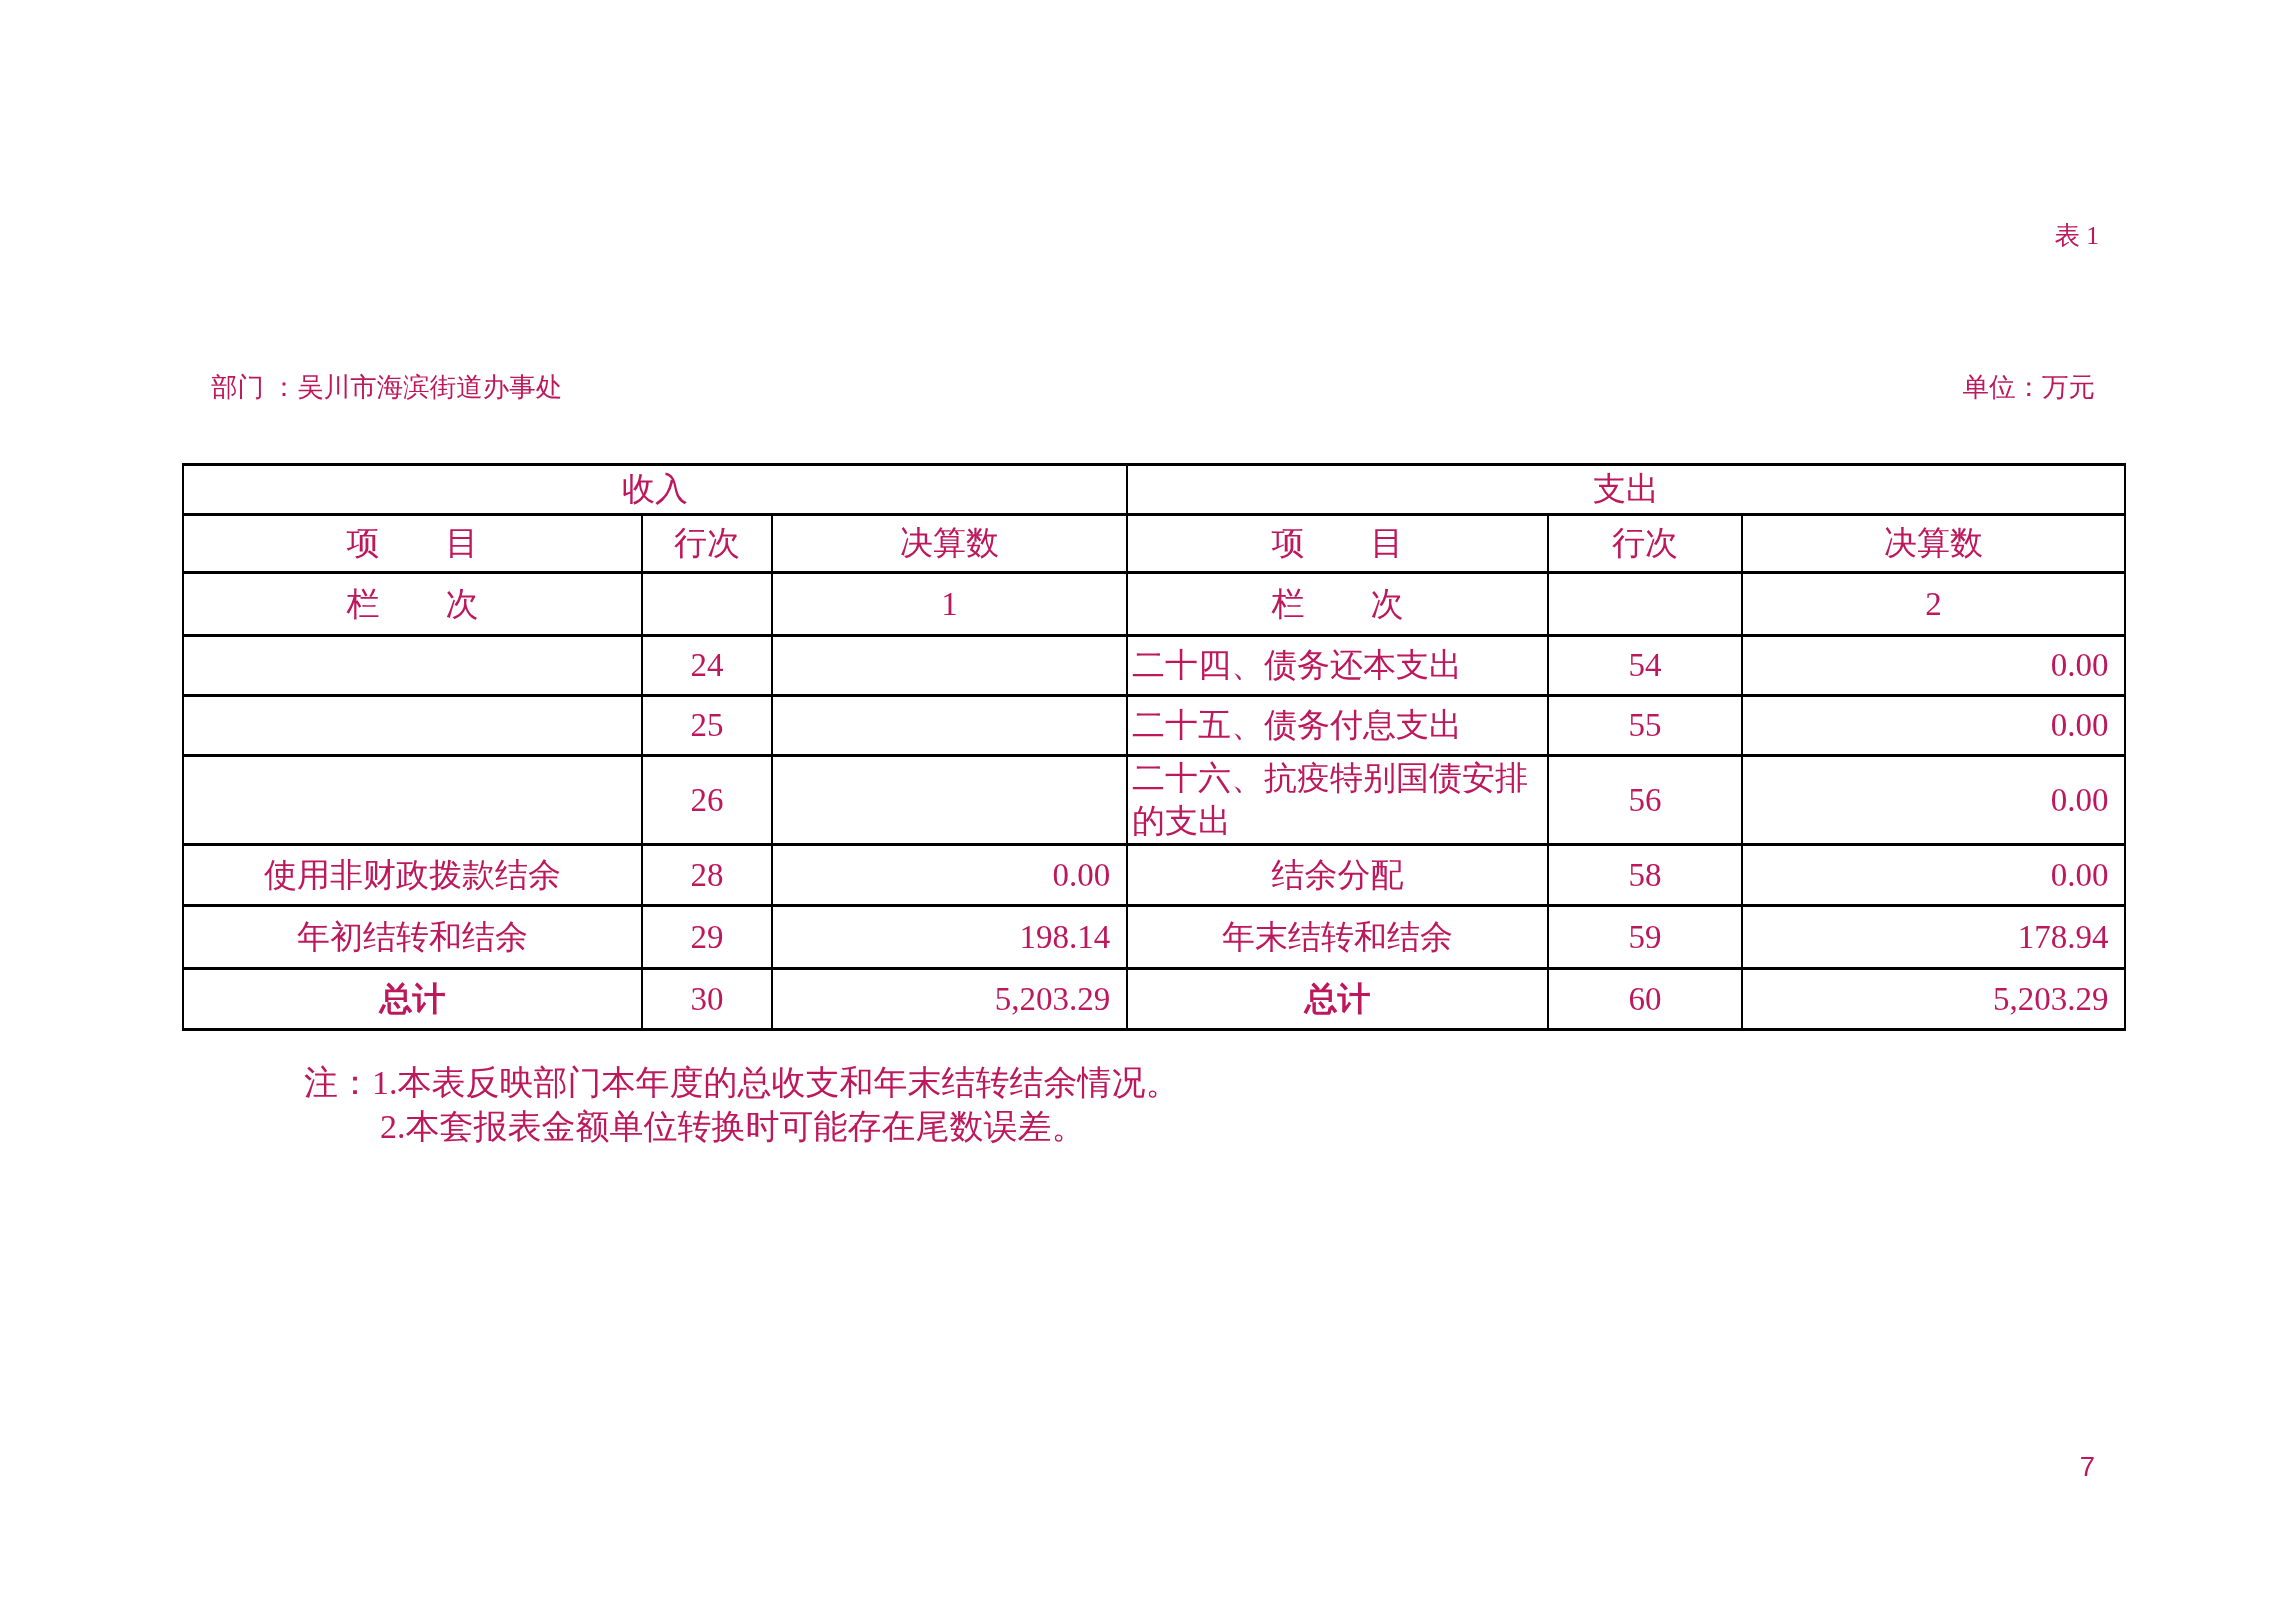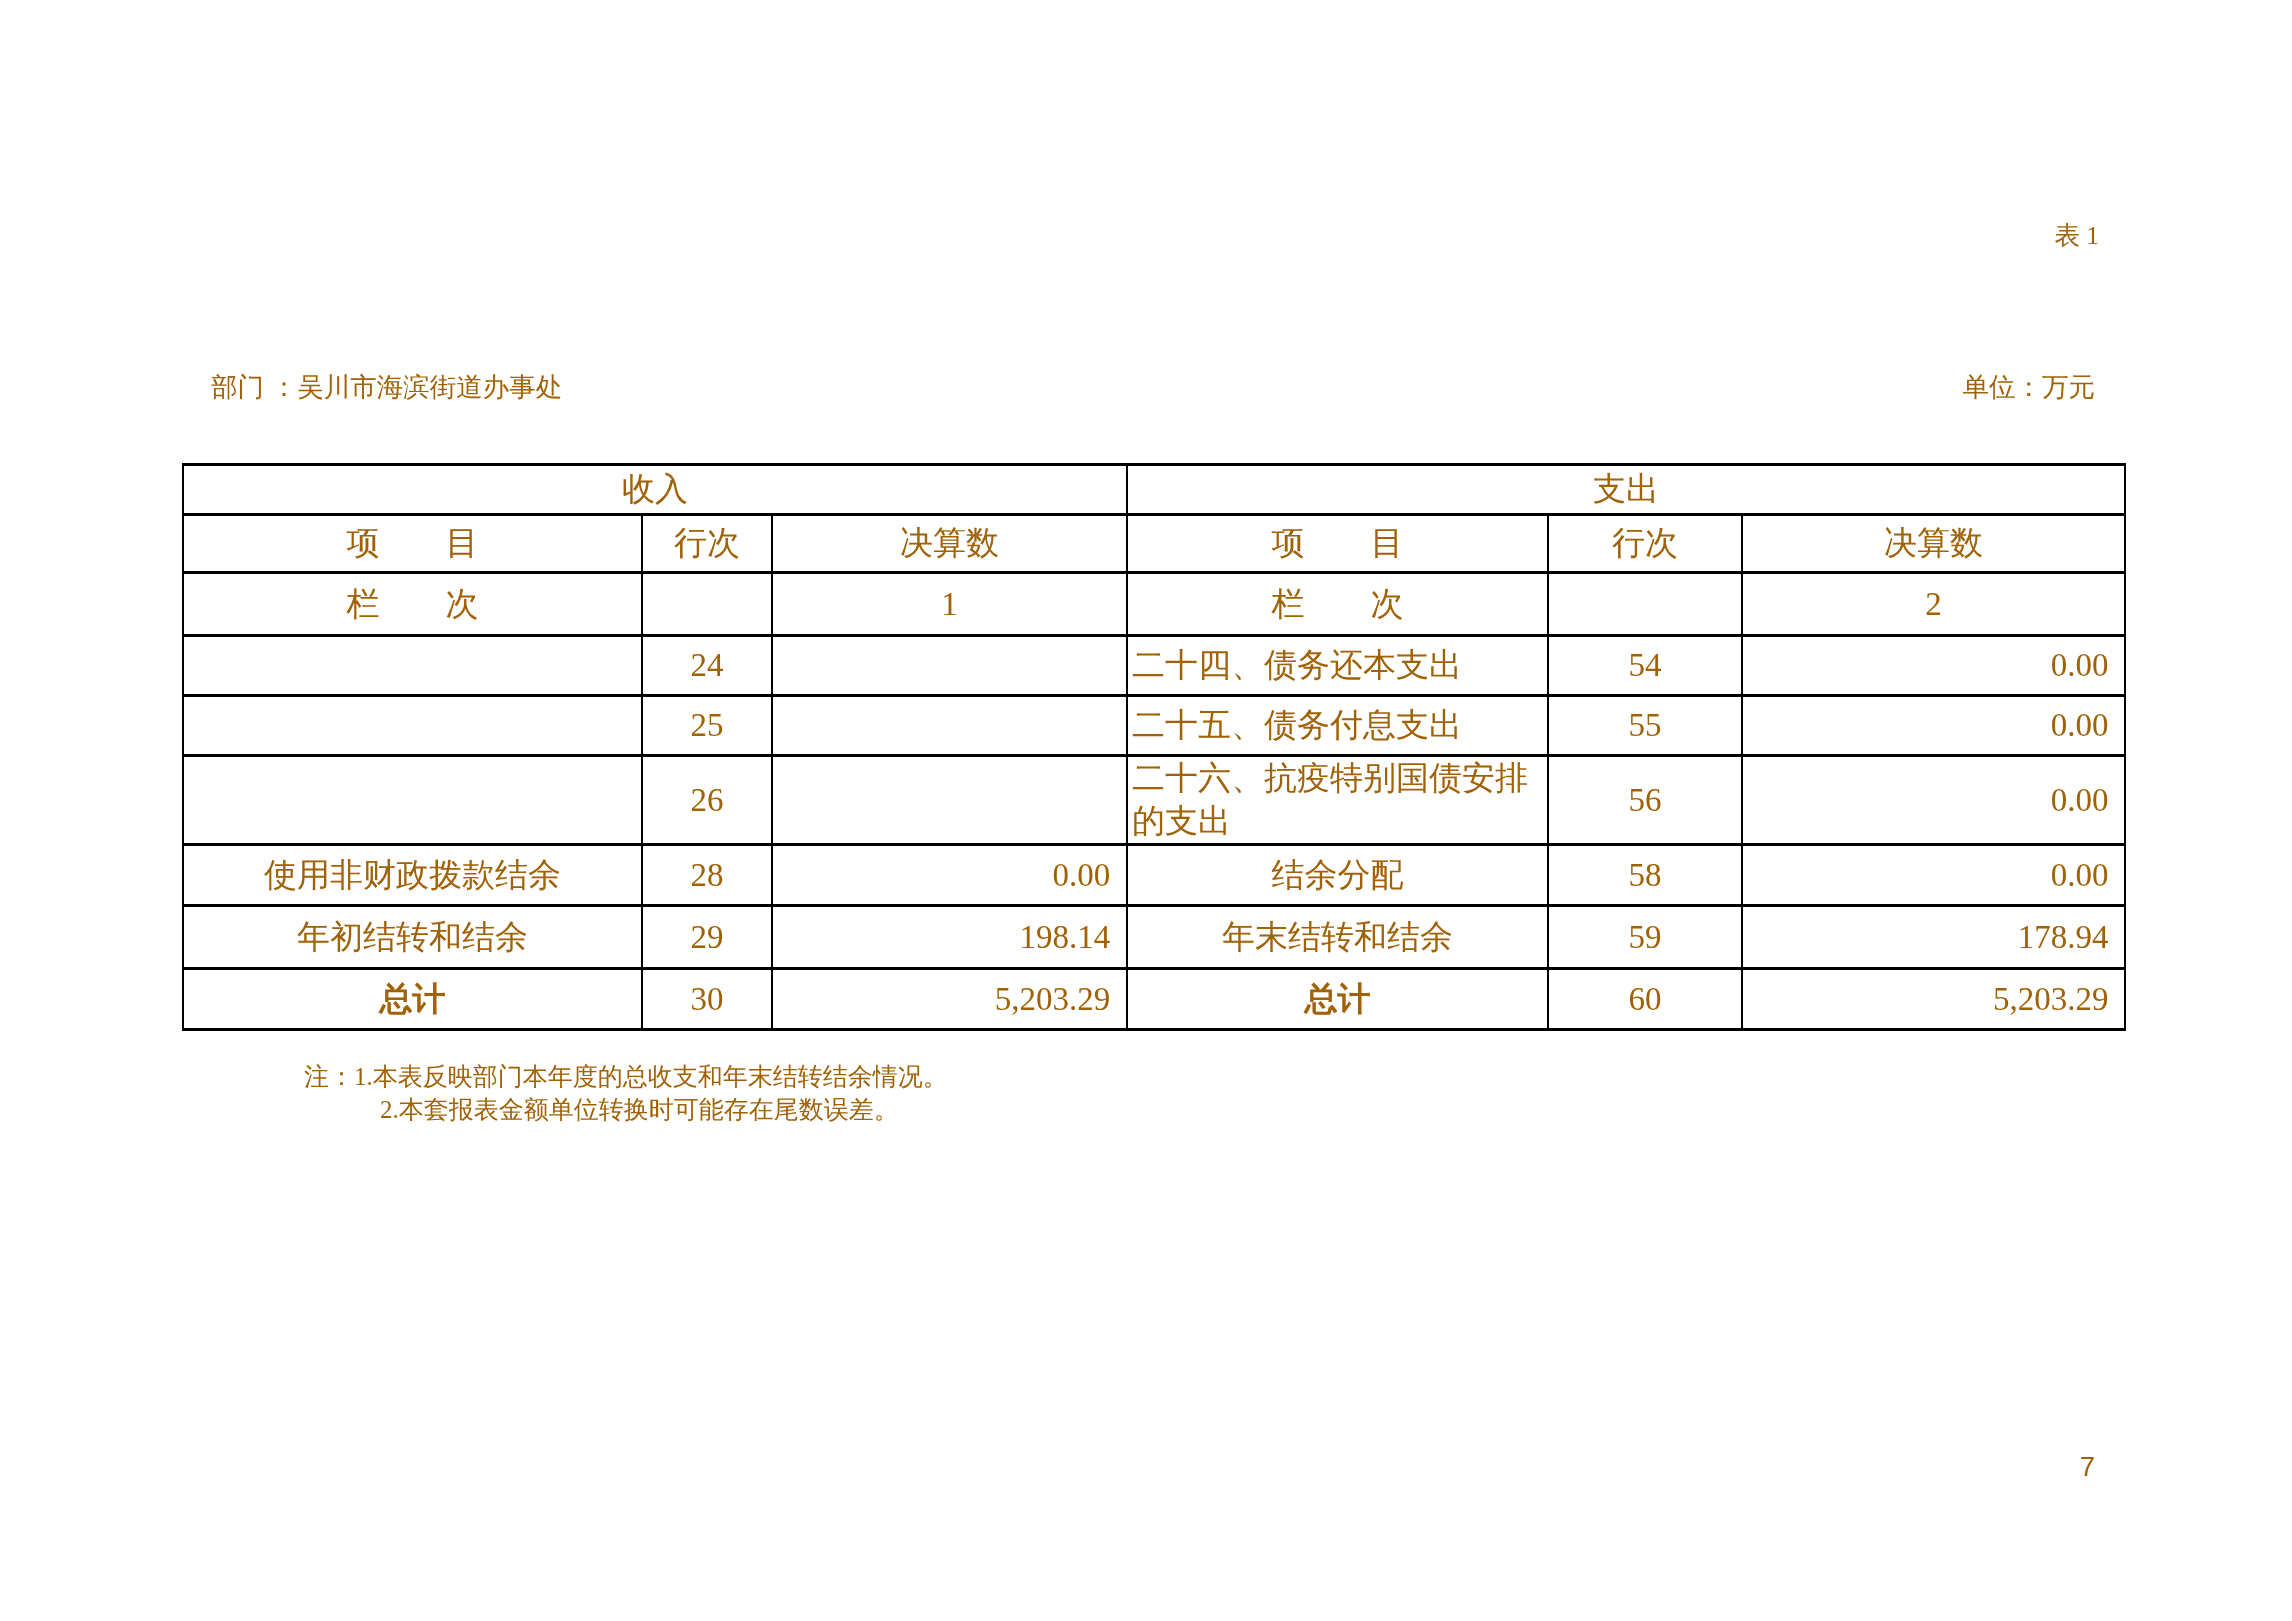--- a/index.html
+++ b/index.html
@@ -1,20 +1,20 @@
 <!DOCTYPE html>
 <html><head>
 <meta charset="utf-8">
 <style>
   html,body{margin:0;padding:0;background:#e8e8e8;}
   .page{
     position:relative;
     width:2293px;height:1621px;
     background:#ffffff;
-    color:#a16207;
+    color:#be185d;
     font-family:"Liberation Serif","DejaVu Serif",serif;
     overflow:hidden;
   }
   .table-tag{
     position:absolute; top:218px; right:194px;
     font-size:25.5px;
   }
   .doc-title{
     position:absolute; top:267px; left:0; width:100%;
     text-align:center;
@@ -43,21 +43,21 @@
     overflow:hidden;
     line-height:1.35;
   }
   table.fin td.l{ text-align:left; padding-left:3.9px; line-height:43px;}
   table.fin td.r{ text-align:right; padding-right:15.7px; }
   table.fin td.b{ font-weight:bold; }
   tr.h51{height:50px} tr.h59{height:58px} tr.h64{height:63px}
   tr.h61{height:60px} tr.h82{height:80px} tr.h62{height:61px}
   .notes{
     position:absolute; left:304px; top:1061px;
-    font-size:25px; line-height:1.3;
+    font-size:34px; line-height:1.3;
   }
   .note-2{ margin-left:76px; }
   .page-number{
     position:absolute; top:1451px; right:198px;
     font-family:"Liberation Sans","DejaVu Sans",sans-serif;
     font-size:27.4px;
   }
 </style>
 </head>
 <body>

